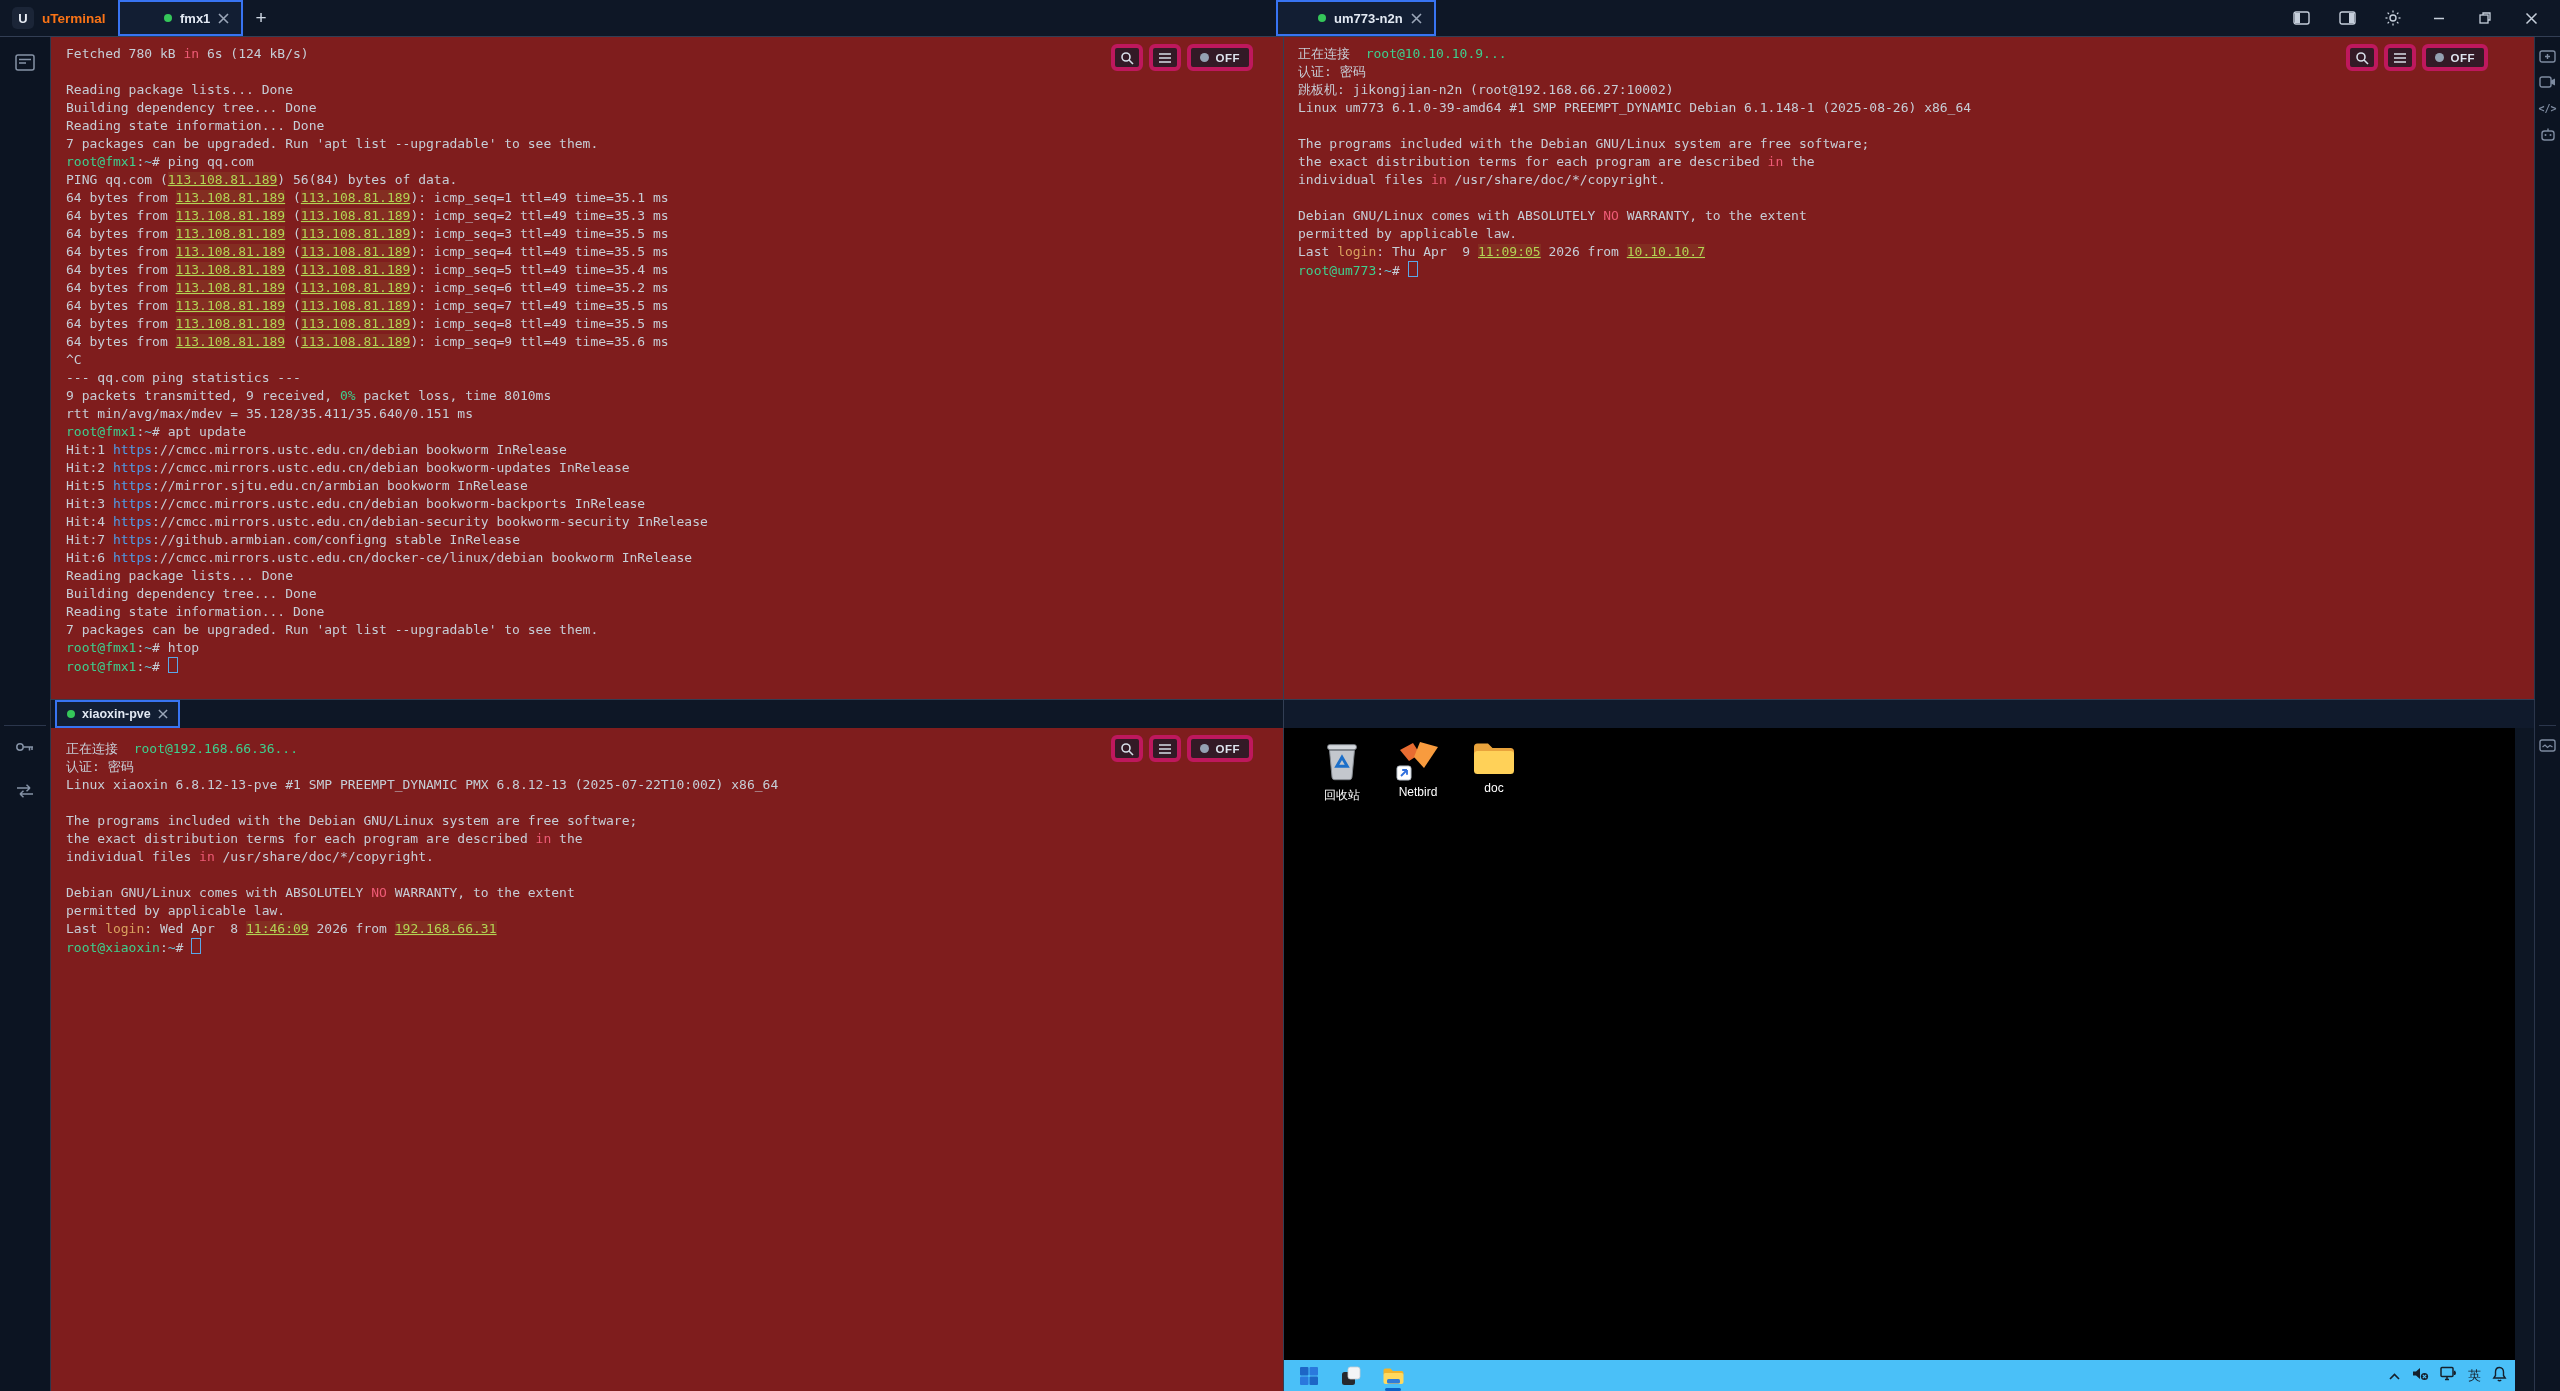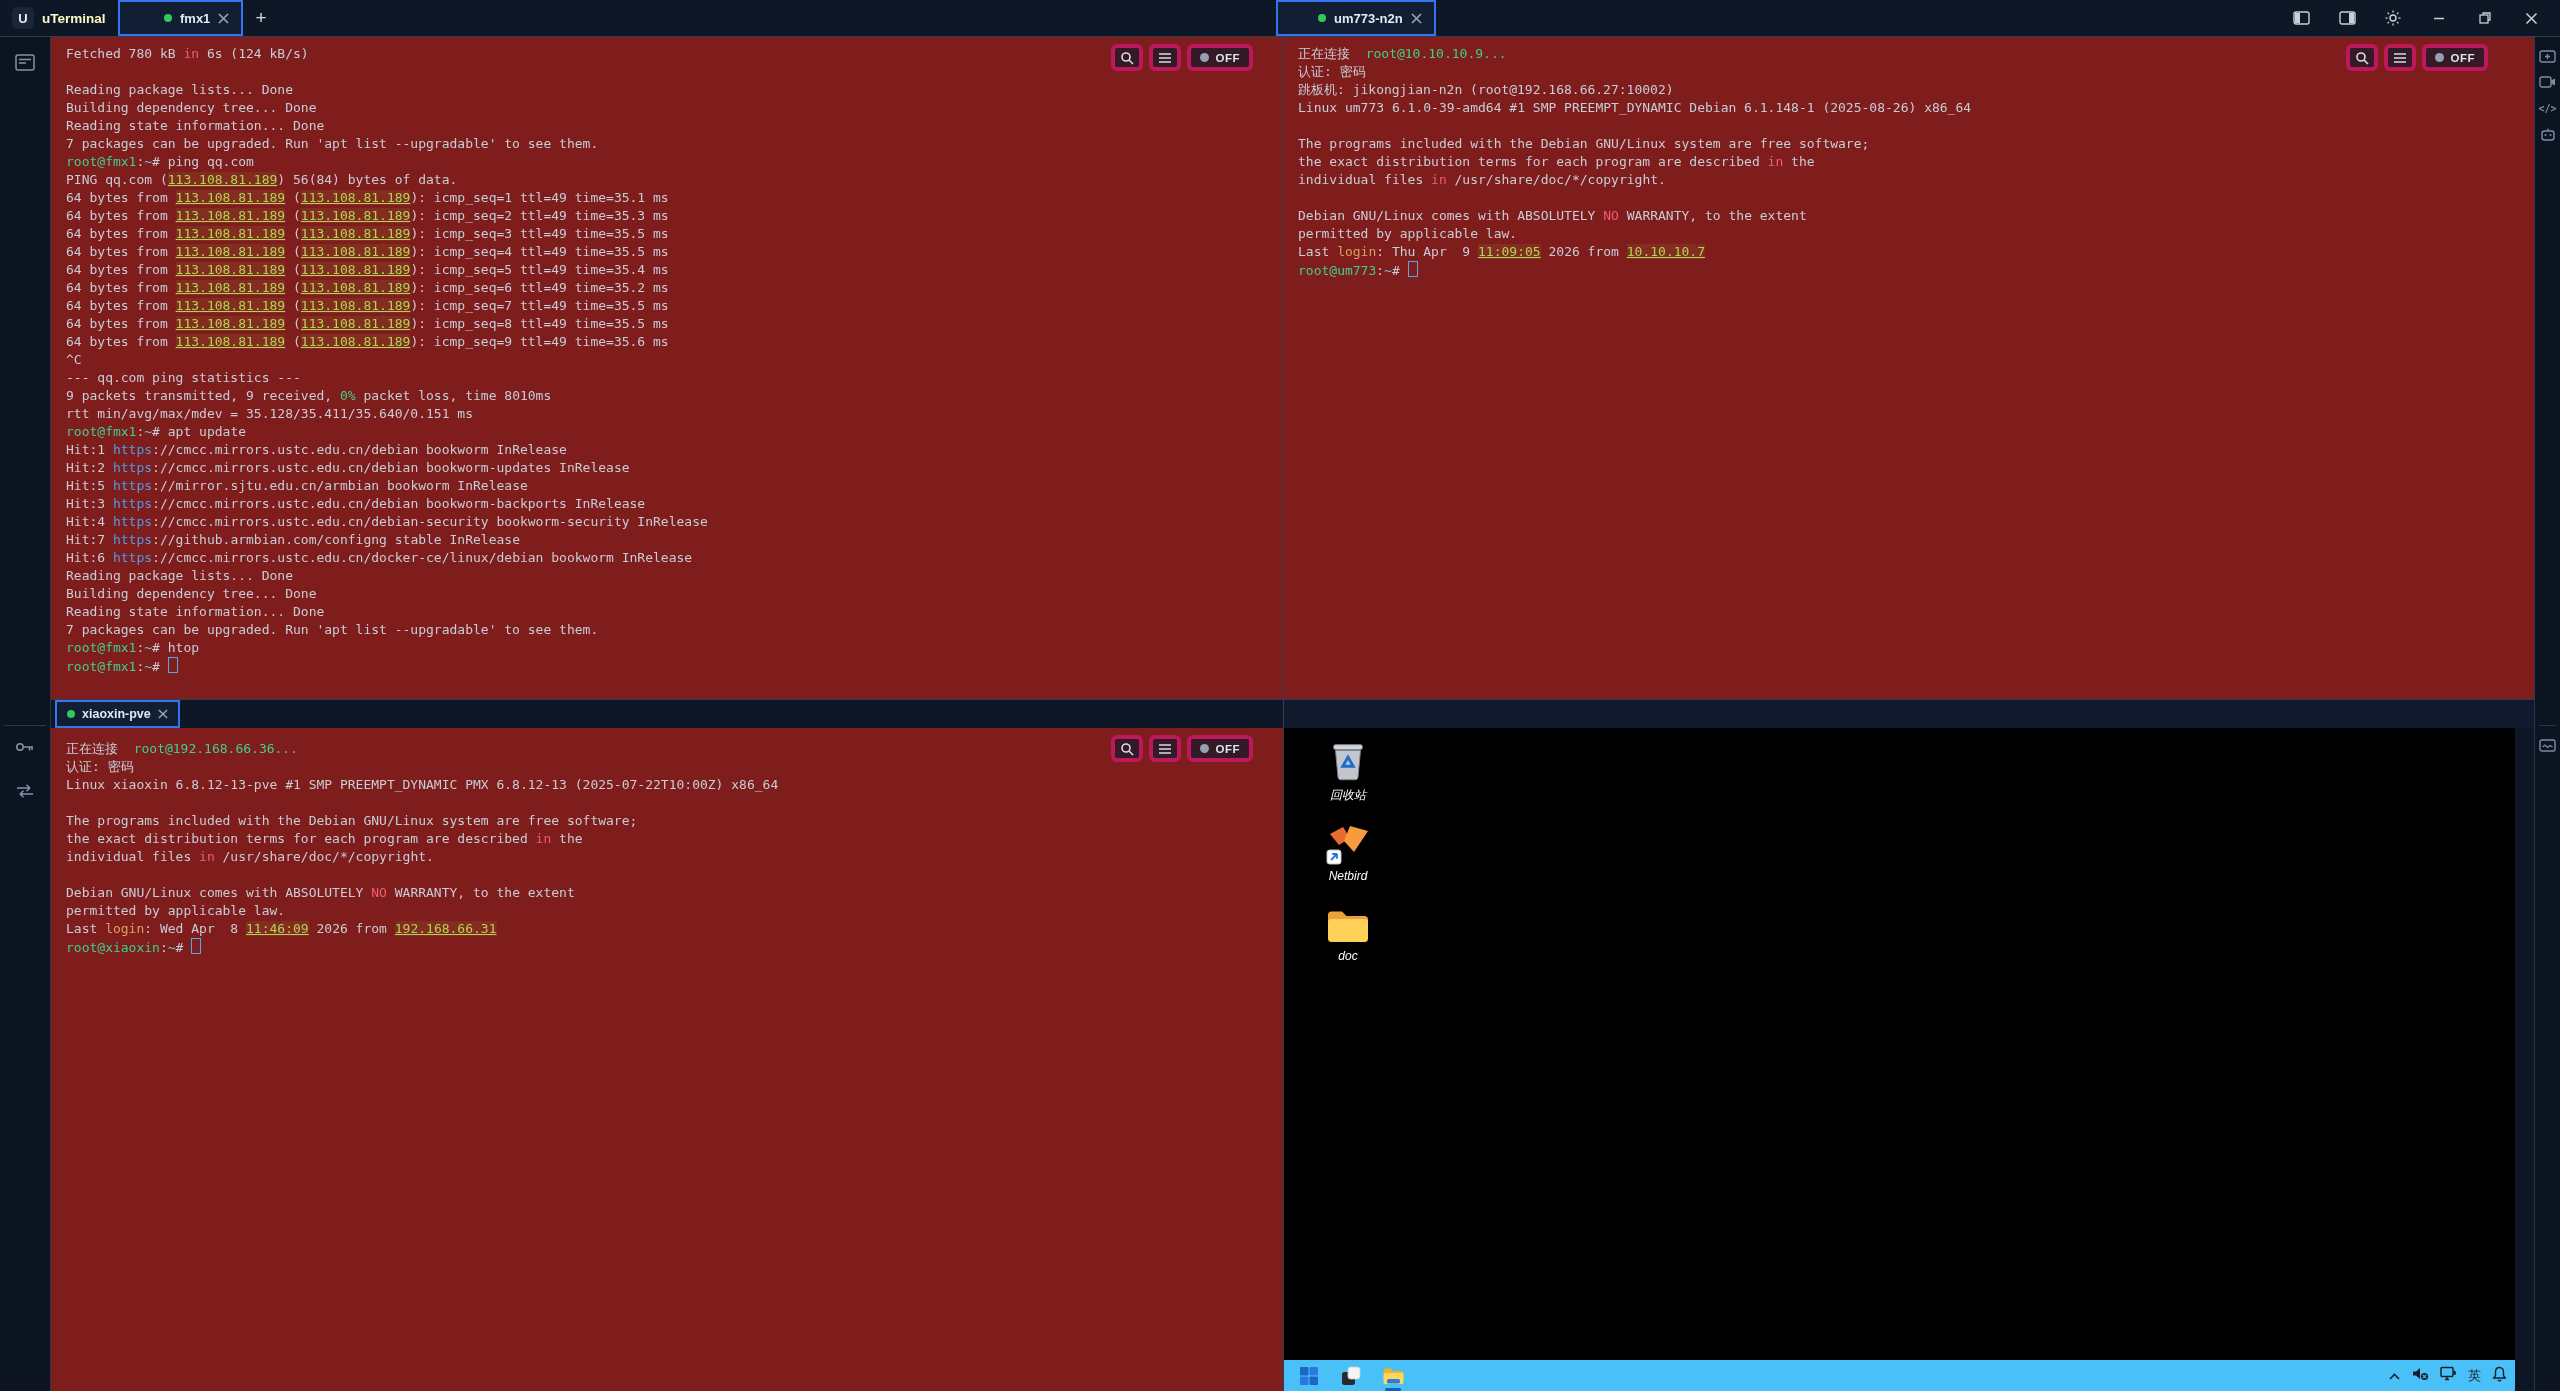--- a/index.html
+++ b/index.html
@@ -5,21 +5,21 @@
   html,body{margin:0;padding:0;width:2560px;height:1391px;overflow:hidden;background:#0a1120;
     font-family:"Liberation Sans","DejaVu Sans",sans-serif;}
   .app{position:relative;width:2560px;height:1391px;background:#101a2c;}
 
   
   .titlebar{position:absolute;left:0;top:0;width:2560px;height:36px;background:#0e1726;
     border-bottom:1px solid #323e54;z-index:20;}
   .brand{position:absolute;left:12px;top:0;height:36px;display:flex;align-items:center;gap:8px;}
   .brand-logo{width:22px;height:22px;border-radius:5px;background:#1b2537;color:#e8edf5;
     font:700 13px "Liberation Sans",sans-serif;display:flex;align-items:center;justify-content:center;}
-  .brand-name{color:#fef9c3;font-size:13.5px;font-weight:700;}
+  .brand-name{color:#f97316;font-size:13.5px;font-weight:700;}
   .tab{position:absolute;top:0;height:36px;box-sizing:border-box;display:flex;align-items:center;gap:8px;
     padding:0 12px;background:#121e33;border:2px solid #3874f2;color:#e2e9f3;
     font-size:13px;font-weight:700;}
   .tab-dot{width:8px;height:8px;border-radius:50%;background:#35c75a;}
   .tab-x{display:flex;align-items:center;}
   .plusbtn{position:absolute;top:5px;width:26px;height:26px;display:flex;align-items:center;justify-content:center;
     color:#cfd8e4;font-size:19px;font-weight:400;border-radius:5px;}
   .winctrls{position:absolute;right:10px;top:0;height:36px;display:flex;align-items:center;gap:8px;}
   .wbtn{width:38px;height:30px;display:flex;align-items:center;justify-content:center;border-radius:5px;}
 
@@ -65,21 +65,21 @@
 
   
   .pctl{position:absolute;top:7px;display:flex;gap:6px;z-index:6;}
   .pbtn{height:27px;min-width:32px;box-sizing:border-box;border:4px solid #be185d;border-radius:6px;
     background:rgba(18,26,43,0.7);display:flex;align-items:center;justify-content:center;color:#dde4ee;}
   .pbtn.off{padding:0 9px;gap:7px;font:700 11.5px "Liberation Sans",sans-serif;letter-spacing:0.5px;}
   .off-dot{width:9px;height:9px;border-radius:50%;background:#94a1b2;}
 
   
   .desktop{position:absolute;left:0;top:0;width:1231px;height:663px;background:#000;}
-  .dicons{position:absolute;left:26px;top:10px;display:flex;flex-direction:column;font-style:italic;}
+  .dicons{position:absolute;left:20px;top:10px;display:flex;flex-direction:row;}
   .dcell{width:76px;height:84px;display:flex;flex-direction:column;align-items:center;}
   .dcell .dlabel{margin-top:3px;color:#fff;font-size:12px;text-shadow:0 1px 2px #000,1px 0 2px #000;}
   .taskbar{position:absolute;left:0;bottom:0;width:1231px;height:31px;background:#4ac0f8;}
   .tb-left{position:absolute;left:12px;top:0;height:31px;display:flex;align-items:center;gap:16px;}
   .tb-app{position:relative;width:26px;height:31px;display:flex;align-items:center;justify-content:center;}
   .tb-underline{position:absolute;left:5px;bottom:0px;width:16px;height:3px;border-radius:2px;background:#0b62c4;}
   .tb-tray{position:absolute;right:8px;top:0;height:31px;display:flex;align-items:center;gap:11px;color:#16202c;}
   .tray-ime{font-size:13px;color:#16202c;}
 </style>
 </head>

